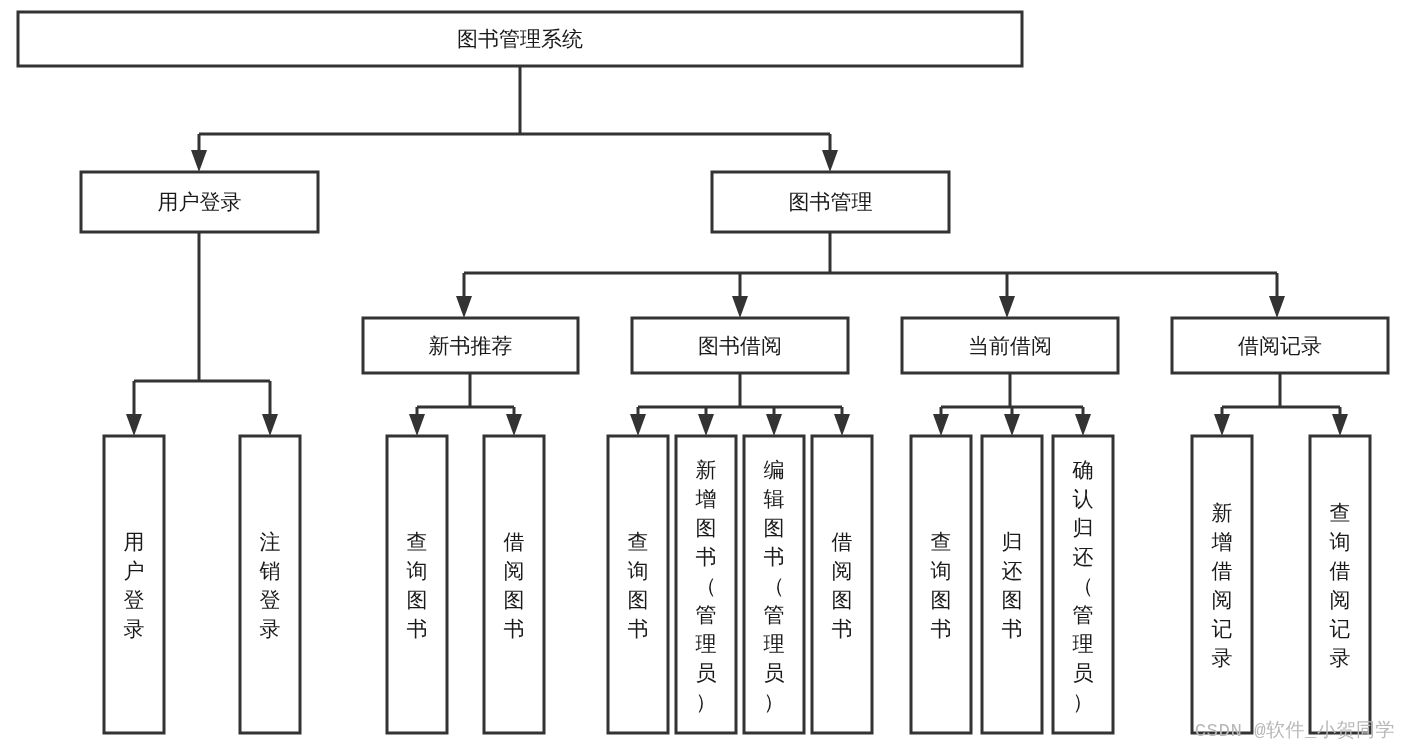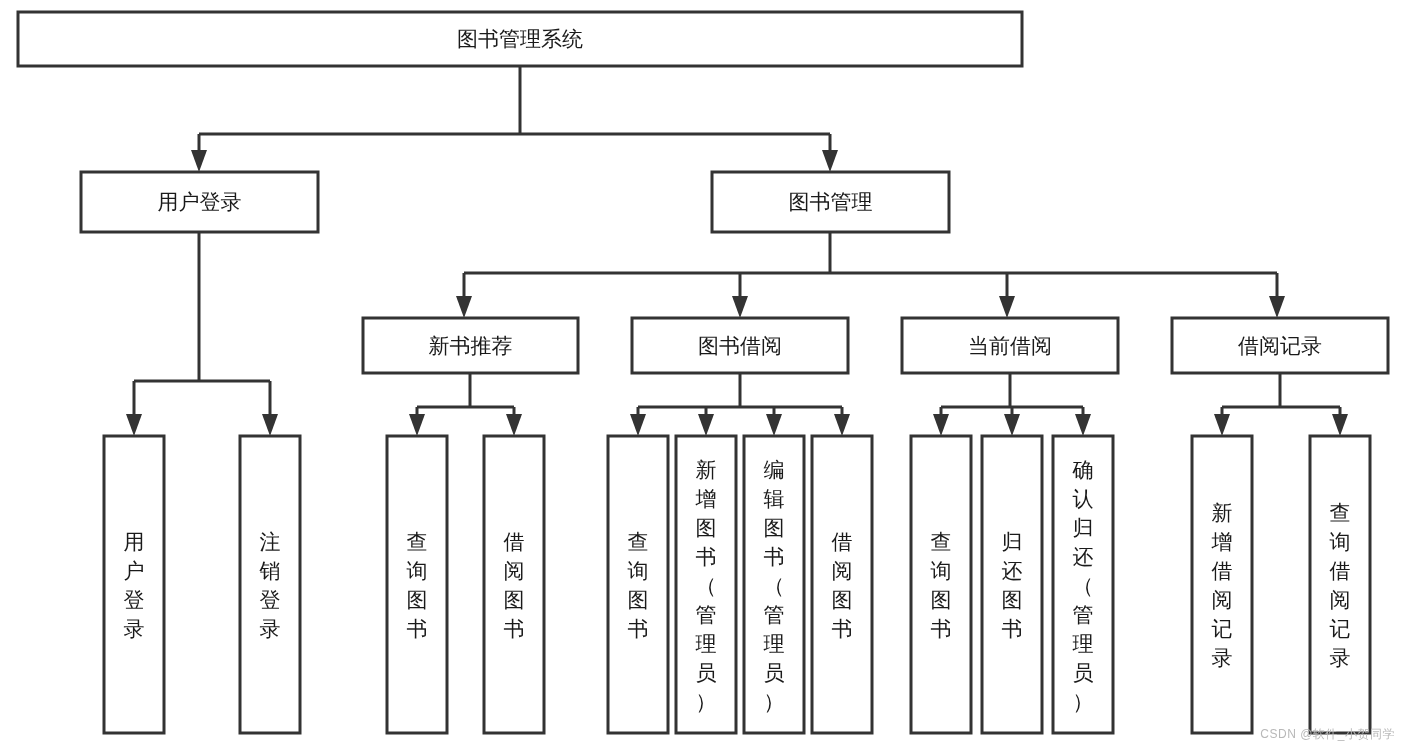--- a/index.html
+++ b/index.html
@@ -56,22 +56,22 @@
   .node-label-vert {
     font-family: "DejaVu Sans", "Liberation Sans", sans-serif;
     fill: #1a1a1a;
     font-size: 21px;
     text-anchor: middle;
   }
   .watermark {
     position: absolute;
     right: 10px;
     bottom: 4px;
-    font-family: Liberation Sans, sans-serif;
-    font-size: 12px;
+    font-family: Liberation Mono, monospace;
+    font-size: 19px;
     color: #b8b8b8;
     letter-spacing: 0.5px;
     white-space: nowrap;
     user-select: none;
   }
 </style>
 </head>
 <body>
 
 <div id="diagram-root">

